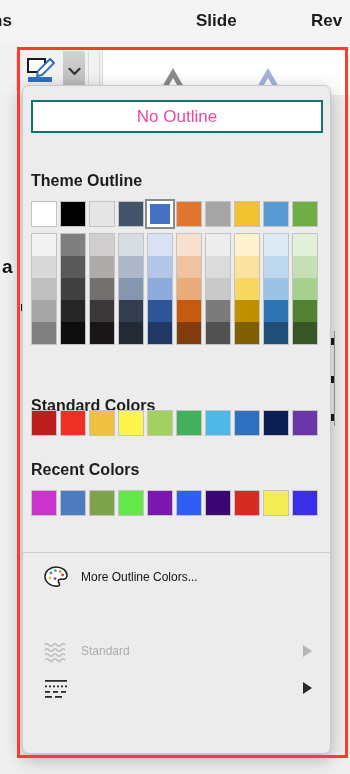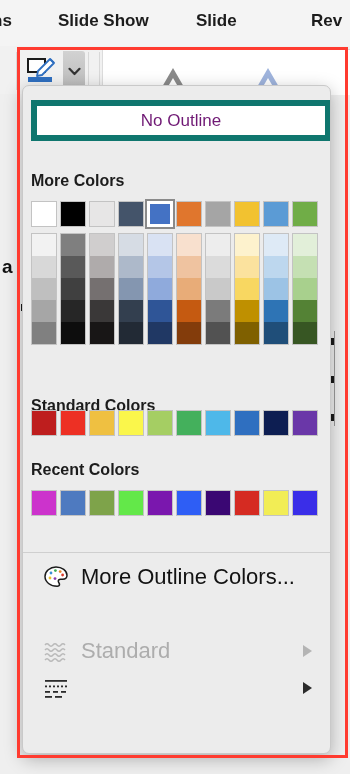--- a/index.html
+++ b/index.html
@@ -39,58 +39,57 @@
 
   .ghost-a{position:absolute;left:2px;top:210px;font-size:19px;color:#111;font-weight:bold;}
 
   
   .popover{position:absolute;left:22px;top:85px;width:307px;height:667px;
      background:#ececec;border:1px solid #c9c9c9;border-radius:7px;
      box-shadow:0 5px 18px rgba(0,0,0,.28);overflow:hidden;}
   .pop-inner{position:absolute;left:0;top:0;width:307px;height:667px;}
 
   .no-outline{position:absolute;left:8px;top:14px;width:288px;height:29px;
-     background:#fff;border:6px solid #0f766e;display:flex;align-items:center;
-     justify-content:center;font-size:17px;color:#701a75;}
+     background:#fff;border:2px solid #0f766e;display:flex;align-items:center;
+     justify-content:center;font-size:17px;color:#ec4899;}
 
   .scroll-area{position:absolute;left:0;top:52px;width:307px;height:409px;}
 
   .sec-title{position:absolute;left:8px;font-size:16px;font-weight:bold;color:#1c1c1c;}
 
   .swatch-row{position:absolute;display:flex;gap:3px;left:8px;}
   .sw{width:26px;height:26px;border:1px solid #c3c3c3;box-sizing:border-box;}
   .sw.sel{outline:2px solid #fff;outline-offset:-3px;box-shadow:0 0 0 2px #8a8a8a;border-color:#fff;}
 
   .var-grid{position:absolute;left:8px;display:flex;gap:3px;}
   .var-col{display:flex;flex-direction:column;width:26px;border:1px solid #c3c3c3;box-sizing:border-box;}
   .var-cell{height:22px;}
 
   .divider{position:absolute;left:0;width:307px;height:1px;background:#cfcfcf;}
 
   .menu{position:absolute;left:0;width:307px;}
   .mi{position:absolute;left:0;width:307px;height:37px;display:flex;align-items:center;}
   .mi-ico{position:absolute;left:20px;top:50%;transform:translateY(-50%);width:26px;height:24px;}
-  .mi-label{position:absolute;left:58px;font-size:22px;color:#131313;white-space:nowrap;}
+  .mi-label{position:absolute;left:58px;font-size:12px;color:#131313;white-space:nowrap;}
   .mi.disabled .mi-label{color:#adadad;}
   .mi-arrow{position:absolute;right:18px;top:50%;transform:translateY(-50%);
      width:0;height:0;border-left:9px solid #2b2b2b;border-top:6px solid transparent;
      border-bottom:6px solid transparent;}
   .mi.disabled .mi-arrow{border-left-color:#b4b4b4;}
 
   
   .red-frame{position:absolute;left:17px;top:47px;width:331px;height:711px;
      border:3px solid #ff3b30;box-sizing:border-box;pointer-events:none;}
 </style>
 </head>
 <body>
 
 <div class="ribbon">
   <div class="ribbon-tabs">
     <div class="tab t0">ns</div>
-    <div class="tab t1">Slide Show</div>
     <div class="tab t2">Slide</div>
     <div class="tab t3">Rev</div>
   </div>
 </div>
 
 <div class="app-body">
 
   <div class="toolbar-strip">
     <div class="sep-v" style="left:16px;"></div>
 
@@ -131,21 +130,21 @@
   <div class="handle" style="left:327px;top:368px;"></div>
   <div class="sel-line" style="left:334px;top:285px;width:1px;height:95px;"></div>
 </div>
 
 <div class="popover">
   <div class="pop-inner">
 
     <div class="no-outline">No Outline</div>
 
     <div class="scroll-area">
-      <div class="sec-title" style="top:34px;">More Colors</div>
+      <div class="sec-title" style="top:34px;">Theme Outline</div>
       <div class="swatch-row" id="theme-base" style="top:63px;">
           <div class="sw" style="background: rgb(255, 255, 255);"></div>
           <div class="sw" style="background: rgb(0, 0, 0);"></div>
           <div class="sw" style="background: rgb(231, 230, 230);"></div>
           <div class="sw" style="background: rgb(68, 84, 106);"></div>
           <div class="sw sel" style="background: rgb(68, 114, 196);"></div>
           <div class="sw" style="background: rgb(224, 118, 45);"></div>
           <div class="sw" style="background: rgb(165, 165, 165);"></div>
           <div class="sw" style="background: rgb(242, 194, 48);"></div>
           <div class="sw" style="background: rgb(91, 155, 213);"></div>

